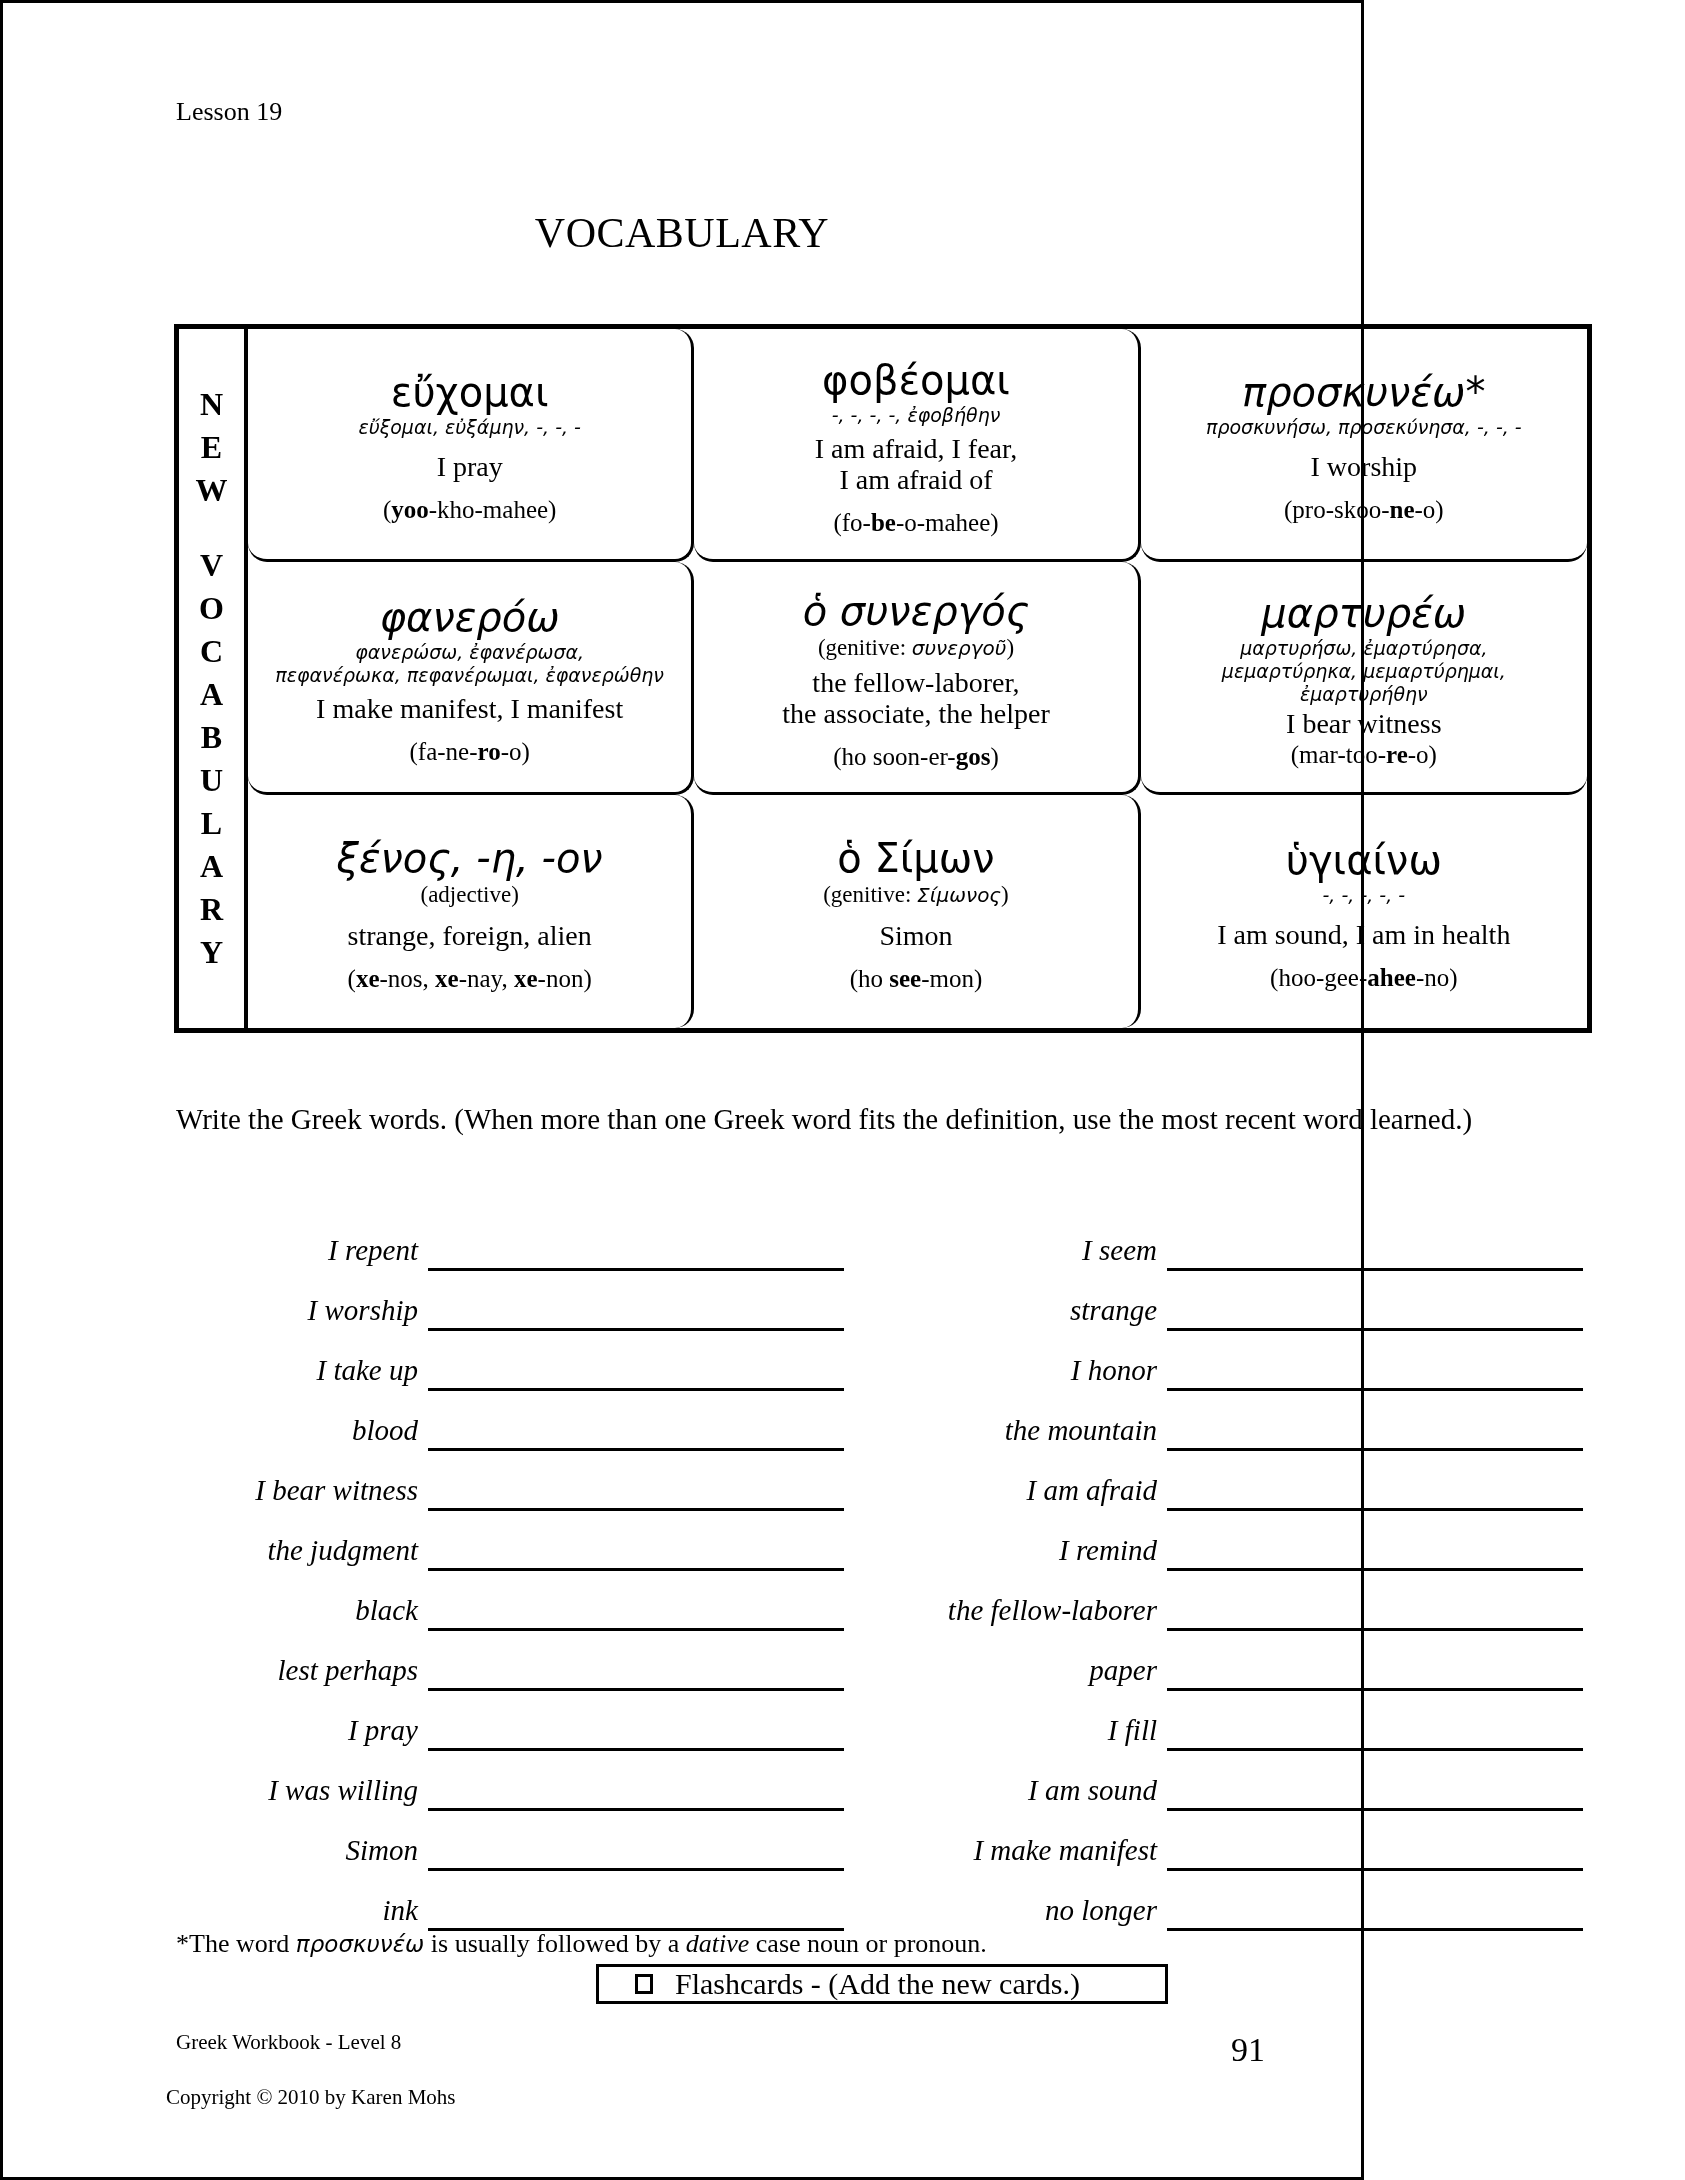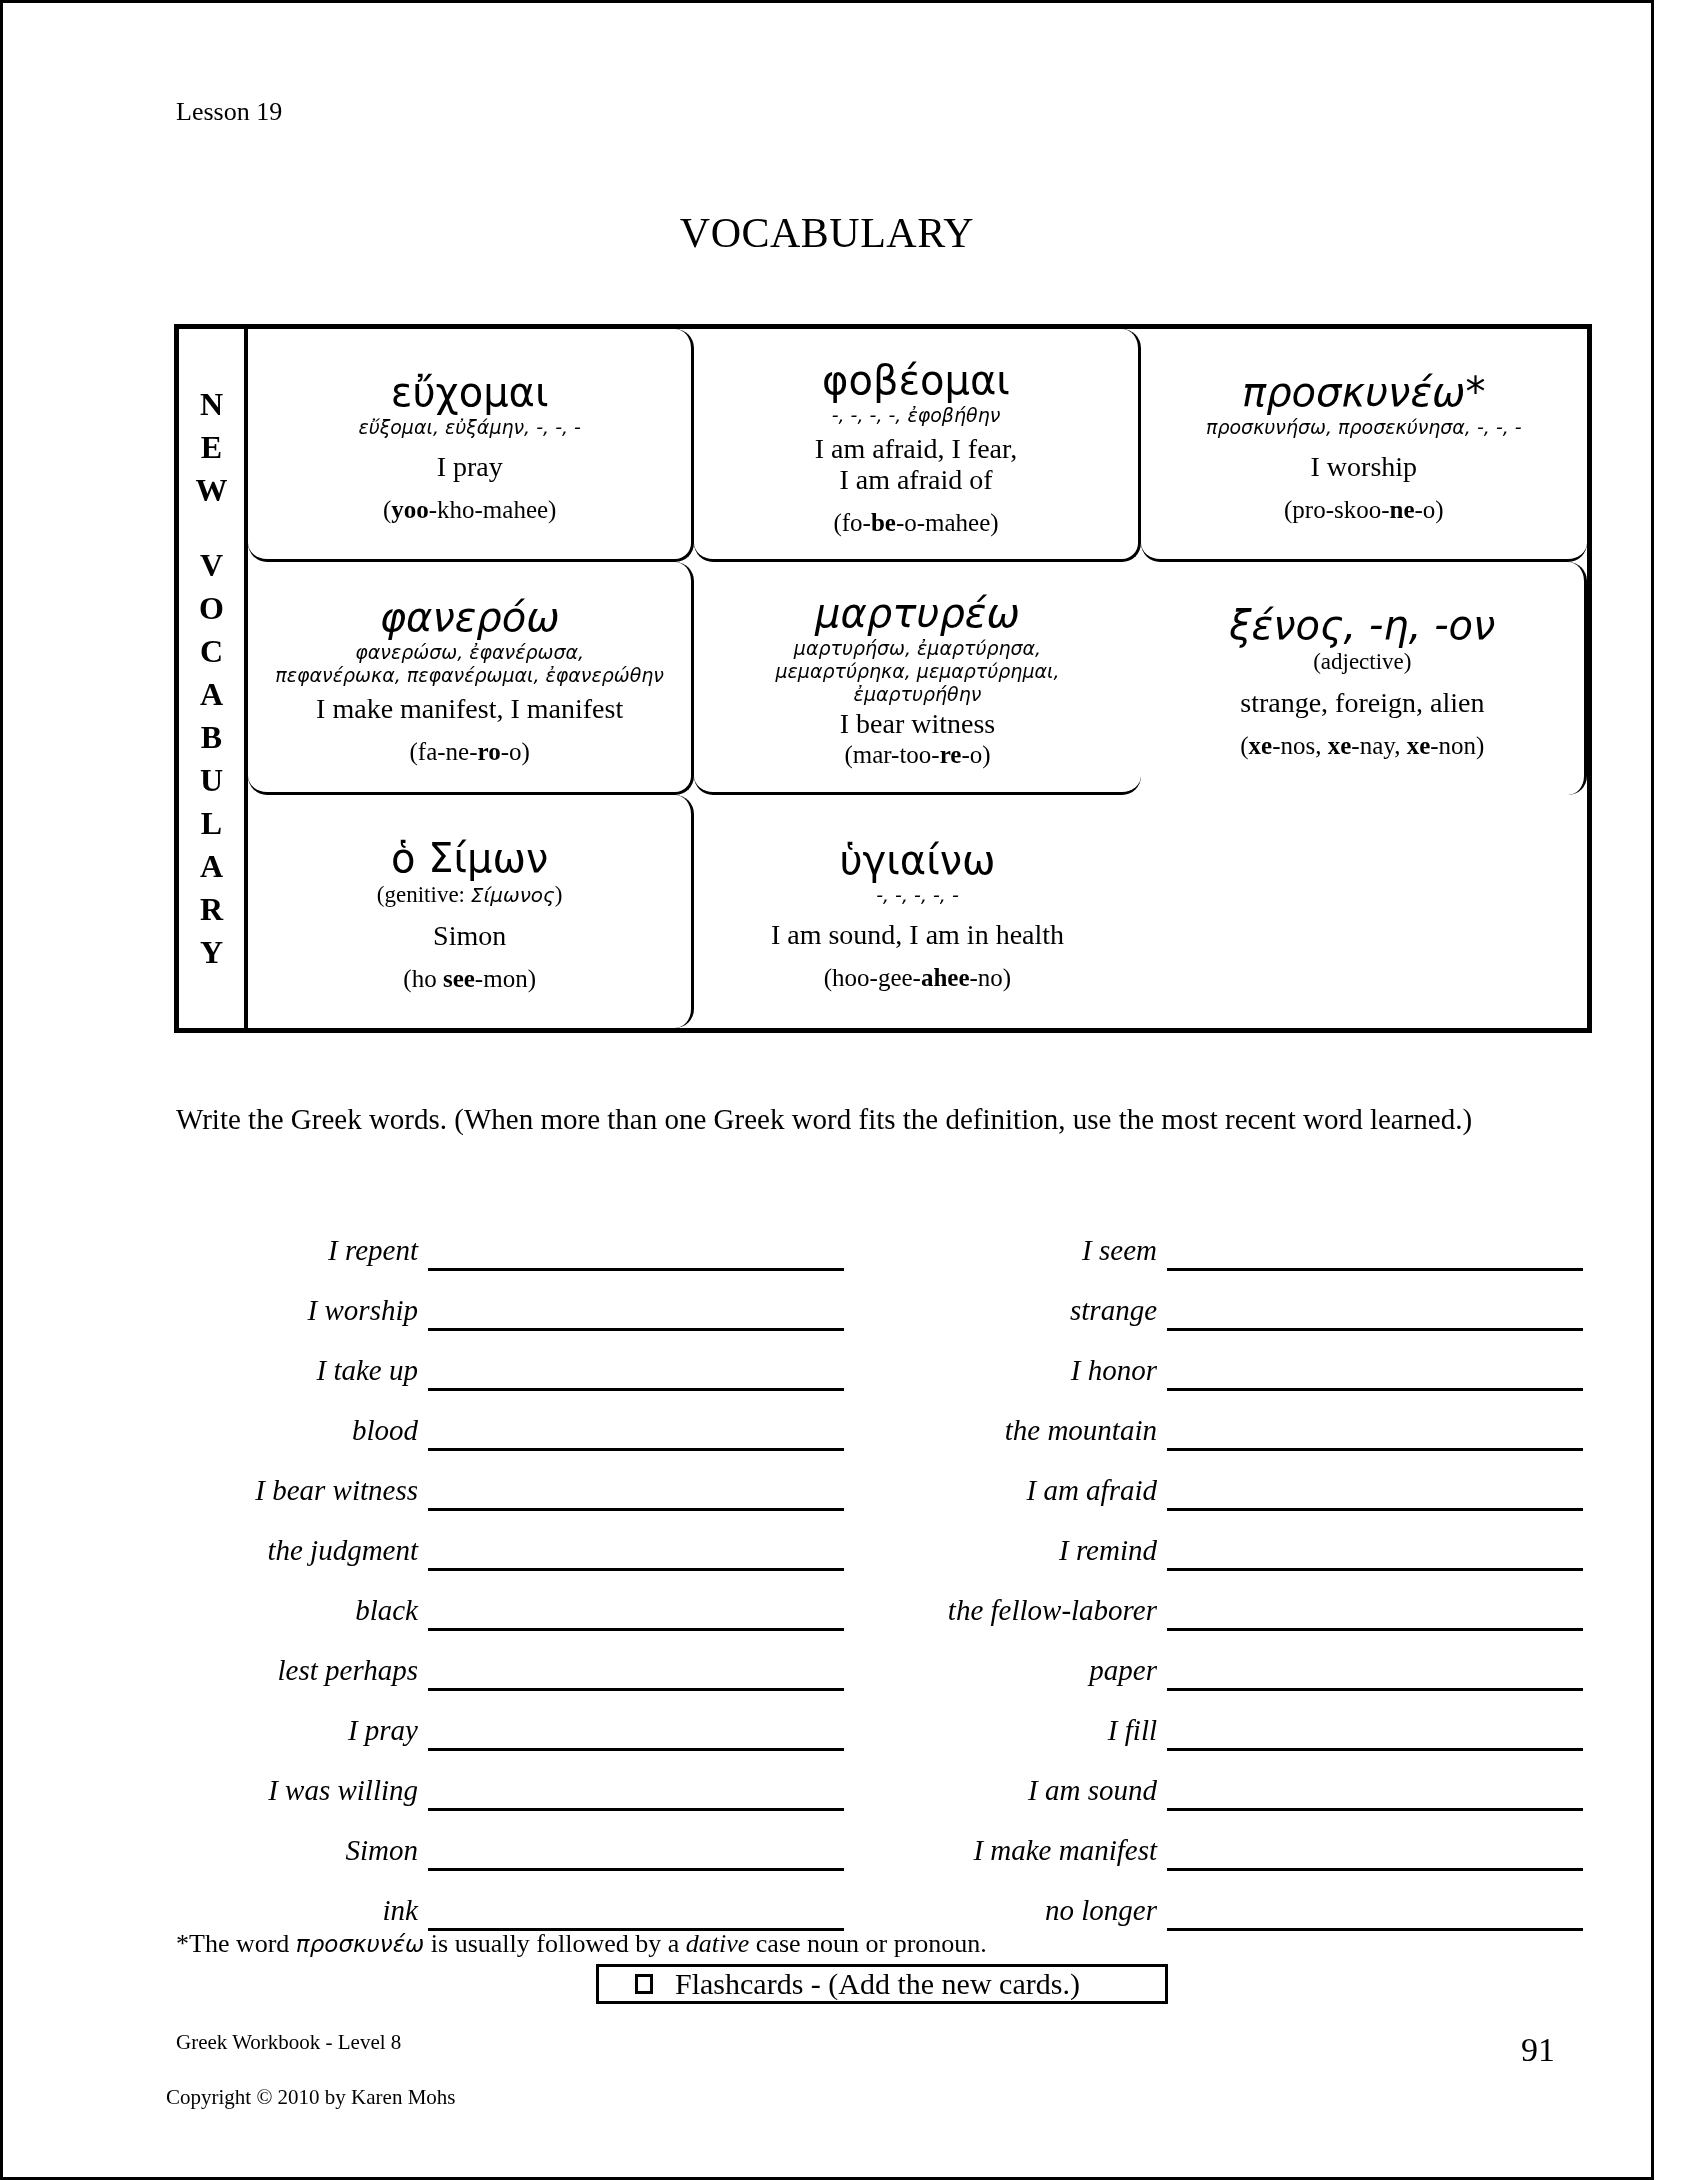--- a/index.html
+++ b/index.html
@@ -1,18 +1,18 @@
 <!DOCTYPE html>
 <html><head>
 <meta charset="utf-8">
 <style>
   html, body { margin: 0; padding: 0; background: #ffffff; }
   body { width: 1685px; height: 2180px; position: relative; overflow: hidden; }
   .page {
-    position: absolute; left: 0; top: 0; width: 1654px; height: 2180px;
+    position: absolute; left: 0; top: 0; width: 1364px; height: 2180px;
     box-sizing: border-box; border: 3px solid #000; background: #fff;
     font-family: "Liberation Serif", serif; color: #000;
   }
   .greek { font-family: "DejaVu Sans", sans-serif; }
   .it { font-style: italic; }
 
   .lesson { position: absolute; left: 173px; top: 94px; font-size: 26px; }
   .title { position: absolute; left: 0; width: 100%; top: 206px; text-align: center; font-size: 42px; letter-spacing: 0.5px; }
 
   
@@ -121,20 +121,29 @@
         </div>
         <div class="cell mid">
           <div class="head greek it">φανερόω</div>
           <div class="forms greek it">φανερώσω, ἐφανέρωσα,</div>
           <div class="forms greek it">πεφανέρωκα, πεφανέρωμαι, ἐφανερώθην</div>
           <div class="def">
             <div>I make manifest, I manifest</div>
           </div>
           <div class="pron"><span>(fa-ne-</span><b>ro</b><span>-o)</span></div>
         </div>
+        <div class="cell mid">
+          <div class="head greek it">ὁ συνεργός</div>
+          <div class="note"><span>(genitive:  </span><span class="greek it" style="font-size: 20px;">συνεργοῦ</span><span>)</span></div>
+          <div class="def">
+            <div>the fellow-laborer,</div>
+            <div>the associate, the helper</div>
+          </div>
+          <div class="pron"><span>(ho soon-er-</span><b>gos</b><span>)</span></div>
+        </div>
         <div class="cell c3 tight">
           <div class="head greek it">μαρτυρέω</div>
           <div class="forms greek it">μαρτυρήσω, ἐμαρτύρησα,</div>
           <div class="forms greek it">μεμαρτύρηκα, μεμαρτύρημαι,</div>
           <div class="forms greek it">ἐμαρτυρήθην</div>
           <div class="def">
             <div>I bear witness</div>
           </div>
           <div class="pron"><span>(mar-too-</span><b>re</b><span>-o)</span></div>
         </div>

